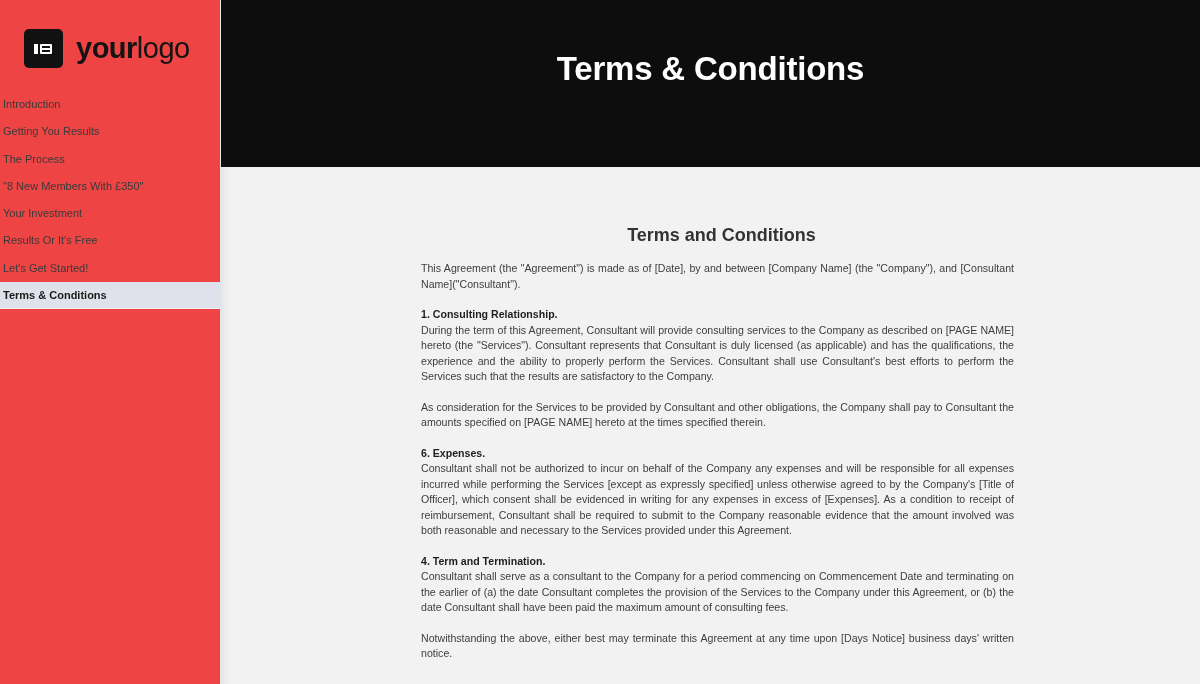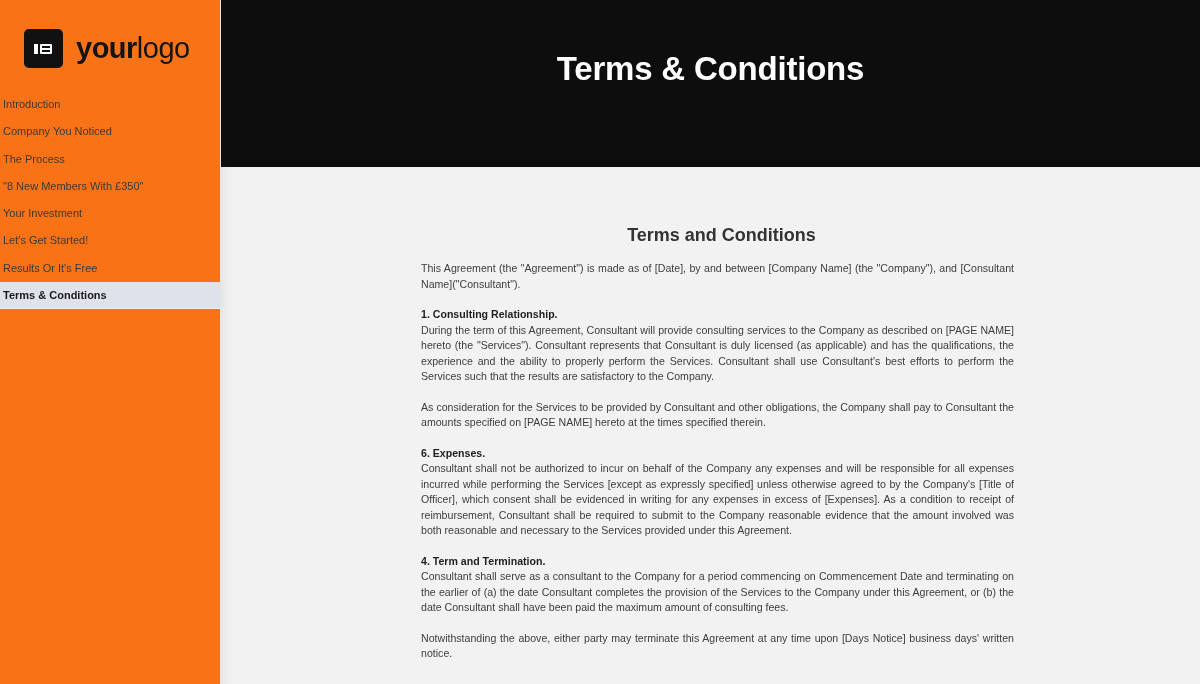--- a/index.html
+++ b/index.html
@@ -6,21 +6,21 @@
     html, body {
       width: 1200px; height: 684px; overflow: hidden;
       background: #f2f2f2;
       font-family: "Liberation Sans", "DejaVu Sans", sans-serif;
     }
     .app { position: relative; width: 1200px; height: 684px; }
 
     
     .sidebar {
       position: absolute; left: 0; top: 0; width: 221px; height: 684px;
-      background: #f97316;
+      background: #ef4444;
       border-right: 1px solid #e6e6e6;
       z-index: 2;
     }
     .logo {
       position: absolute; left: 24px; top: 29px;
       display: flex; align-items: center;
       text-decoration: none;
     }
     .logo-mark {
       width: 39px; height: 39px; border-radius: 5px;
@@ -107,26 +107,26 @@
     <a class="logo">
       <span class="logo-mark">
         <span class="bar"></span>
           <span class="box"></span>
       </span>
       <span class="logo-text"><span class="b">your</span><span class="l">logo</span></span>
     </a>
 
     <nav class="nav">
       <a class="nav-item">Introduction</a>
-      <a class="nav-item">Company You Noticed</a>
+      <a class="nav-item">Getting You Results</a>
       <a class="nav-item">The Process</a>
       <a class="nav-item">"8 New Members With £350"</a>
       <a class="nav-item">Your Investment</a>
+      <a class="nav-item">Results Or It's Free</a>
       <a class="nav-item">Let's Get Started!</a>
-      <a class="nav-item">Results Or It's Free</a>
       <a class="nav-item active">Terms &amp; Conditions</a>
     </nav>
   </aside>
 
   <header class="hero">
     <h1 class="hero-title">Terms &amp; Conditions</h1>
   </header>
 
   <main class="content">
     <article class="doc">
@@ -146,18 +146,18 @@
         <div class="section-title">6. Expenses.</div>
         <p>Consultant shall not be authorized to incur on behalf of the Company any expenses and will be responsible for all expenses incurred while performing the Services [except as expressly specified] unless otherwise agreed to by the Company's [Title of Officer], which consent shall be evidenced in writing for any expenses in excess of [Expenses]. As a condition to receipt of reimbursement, Consultant shall be required to submit to the Company reasonable evidence that the amount involved was both reasonable and necessary to the Services provided under this Agreement.</p>
       </div>
 
       <div class="section">
         <div class="section-title">4. Term and Termination.</div>
         <p>Consultant shall serve as a consultant to the Company for a period commencing on Commencement Date and terminating on the earlier of (a) the date Consultant completes the provision of the Services to the Company under this Agreement, or (b) the date Consultant shall have been paid the maximum amount of consulting fees.</p>
       </div>
 
       <div class="section">
-        <p>Notwithstanding the above, either party may terminate this Agreement at any time upon [Days Notice] business days' written notice.</p>
+        <p>Notwithstanding the above, either best may terminate this Agreement at any time upon [Days Notice] business days' written notice.</p>
       </div>
     </article>
   </main>
 
 </div>
 
 </body></html>

